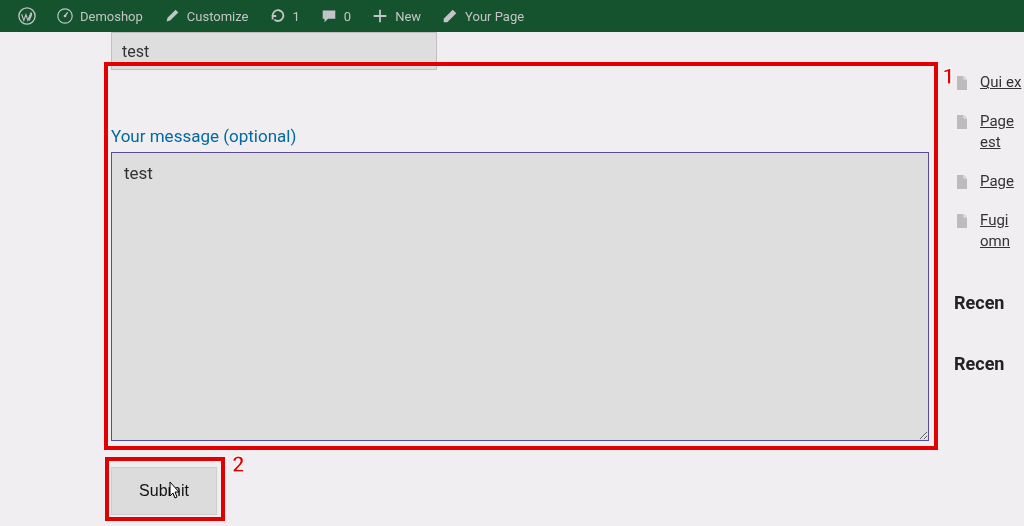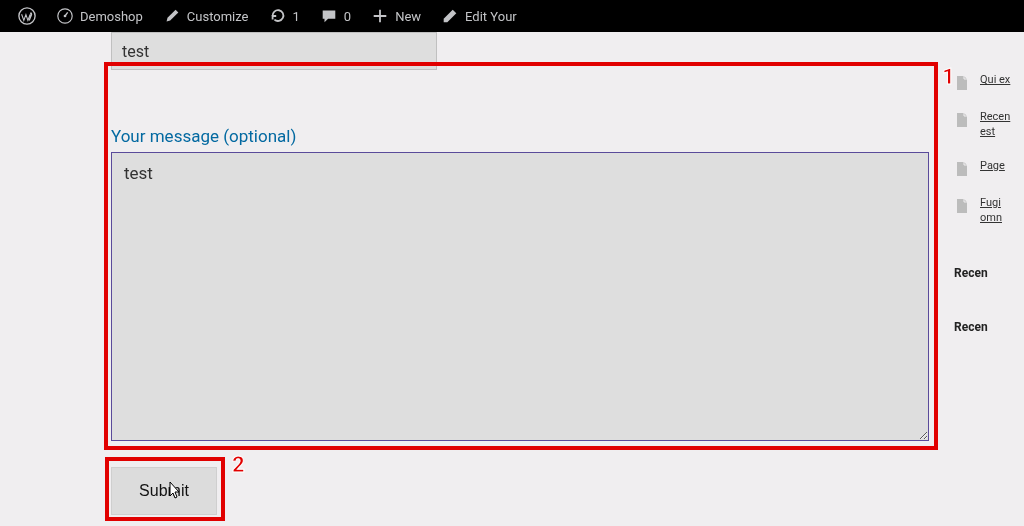--- a/index.html
+++ b/index.html
@@ -6,21 +6,21 @@
     body {
       font-family: -apple-system, BlinkMacSystemFont, "Segoe UI", Roboto, sans-serif;
       background: #f0eef0;
       overflow: hidden;
       width: 1024px;
       height: 526px;
       position: relative;
     }
     
     .admin-bar {
-      background: #000000;
+      background: #14532d;
       height: 32px;
       display: flex;
       align-items: center;
       color: #c3c4c7;
       font-size: 13px;
       padding: 10px 8px;
     }
     .admin-item {
       display: flex;
       align-items: center;
@@ -101,31 +101,31 @@
       top: 0;
       width: 70px;
       padding-top: 40px;
     }
     .sidebar-list { list-style: none; }
     .sidebar-item {
       display: flex;
       align-items: flex-start;
       gap: 10px;
       margin-bottom: 18px;
-      font-size: 11px;
+      font-size: 15px;
     }
     .doc-icon {
       width: 16px;
       height: 16px;
       flex-shrink: 0;
       margin-top: 3px;
     }
     .sidebar-link { text-decoration: underline; color: #333; line-height: 1.4; }
     .sidebar-heading {
-      font-size: 12px;
+      font-size: 18px;
       color: #222;
       margin-top: 40px;
       margin-bottom: 24px;
     }
     .comment-icon {
       width: 18px; height: 18px; flex-shrink: 0; margin-top: 3px;
     }
     
     .annot-box {
       position: absolute;
@@ -199,21 +199,21 @@
         </svg>
     </span>
     <span>New</span>
   </div>
   <div class="admin-item">
     <span class="admin-icon">
       <svg viewBox="0 0 20 20" fill="#c3c4c7">
           <path d="M13 3 L17 7 L7 17 L3 17 L3 13 Z"></path>
         </svg>
     </span>
-    <span>Edit Your</span>
+    <span>Your Page</span>
   </div>
 </div>
 
 <div class="content-wrap">
   <div class="form-column">
     <input type="text" class="text-input" value="test" style="">
     <label class="field-label">Your message (optional)</label>
     <textarea class="textarea" style="">test</textarea>
     <button class="submit-btn">
       <span>Submit</span>
@@ -237,21 +237,21 @@
         </span>
         <span class="sidebar-link">Qui ex</span>
       </li>
       <li class="sidebar-item">
         <span class="doc-icon">
           <svg viewBox="0 0 16 16" fill="#bcbcbc">
               <path d="M3 1 H10 L13 4 V15 H3 Z"></path>
               <path d="M10 1 V4 H13" fill="none" stroke="#f0eef0"></path>
             </svg>
         </span>
-        <span class="sidebar-link">Recen est</span>
+        <span class="sidebar-link">Page est</span>
       </li>
       <li class="sidebar-item">
         <span class="doc-icon">
           <svg viewBox="0 0 16 16" fill="#bcbcbc">
               <path d="M3 1 H10 L13 4 V15 H3 Z"></path>
               <path d="M10 1 V4 H13" fill="none" stroke="#f0eef0"></path>
             </svg>
         </span>
         <span class="sidebar-link">Page</span>
       </li>

